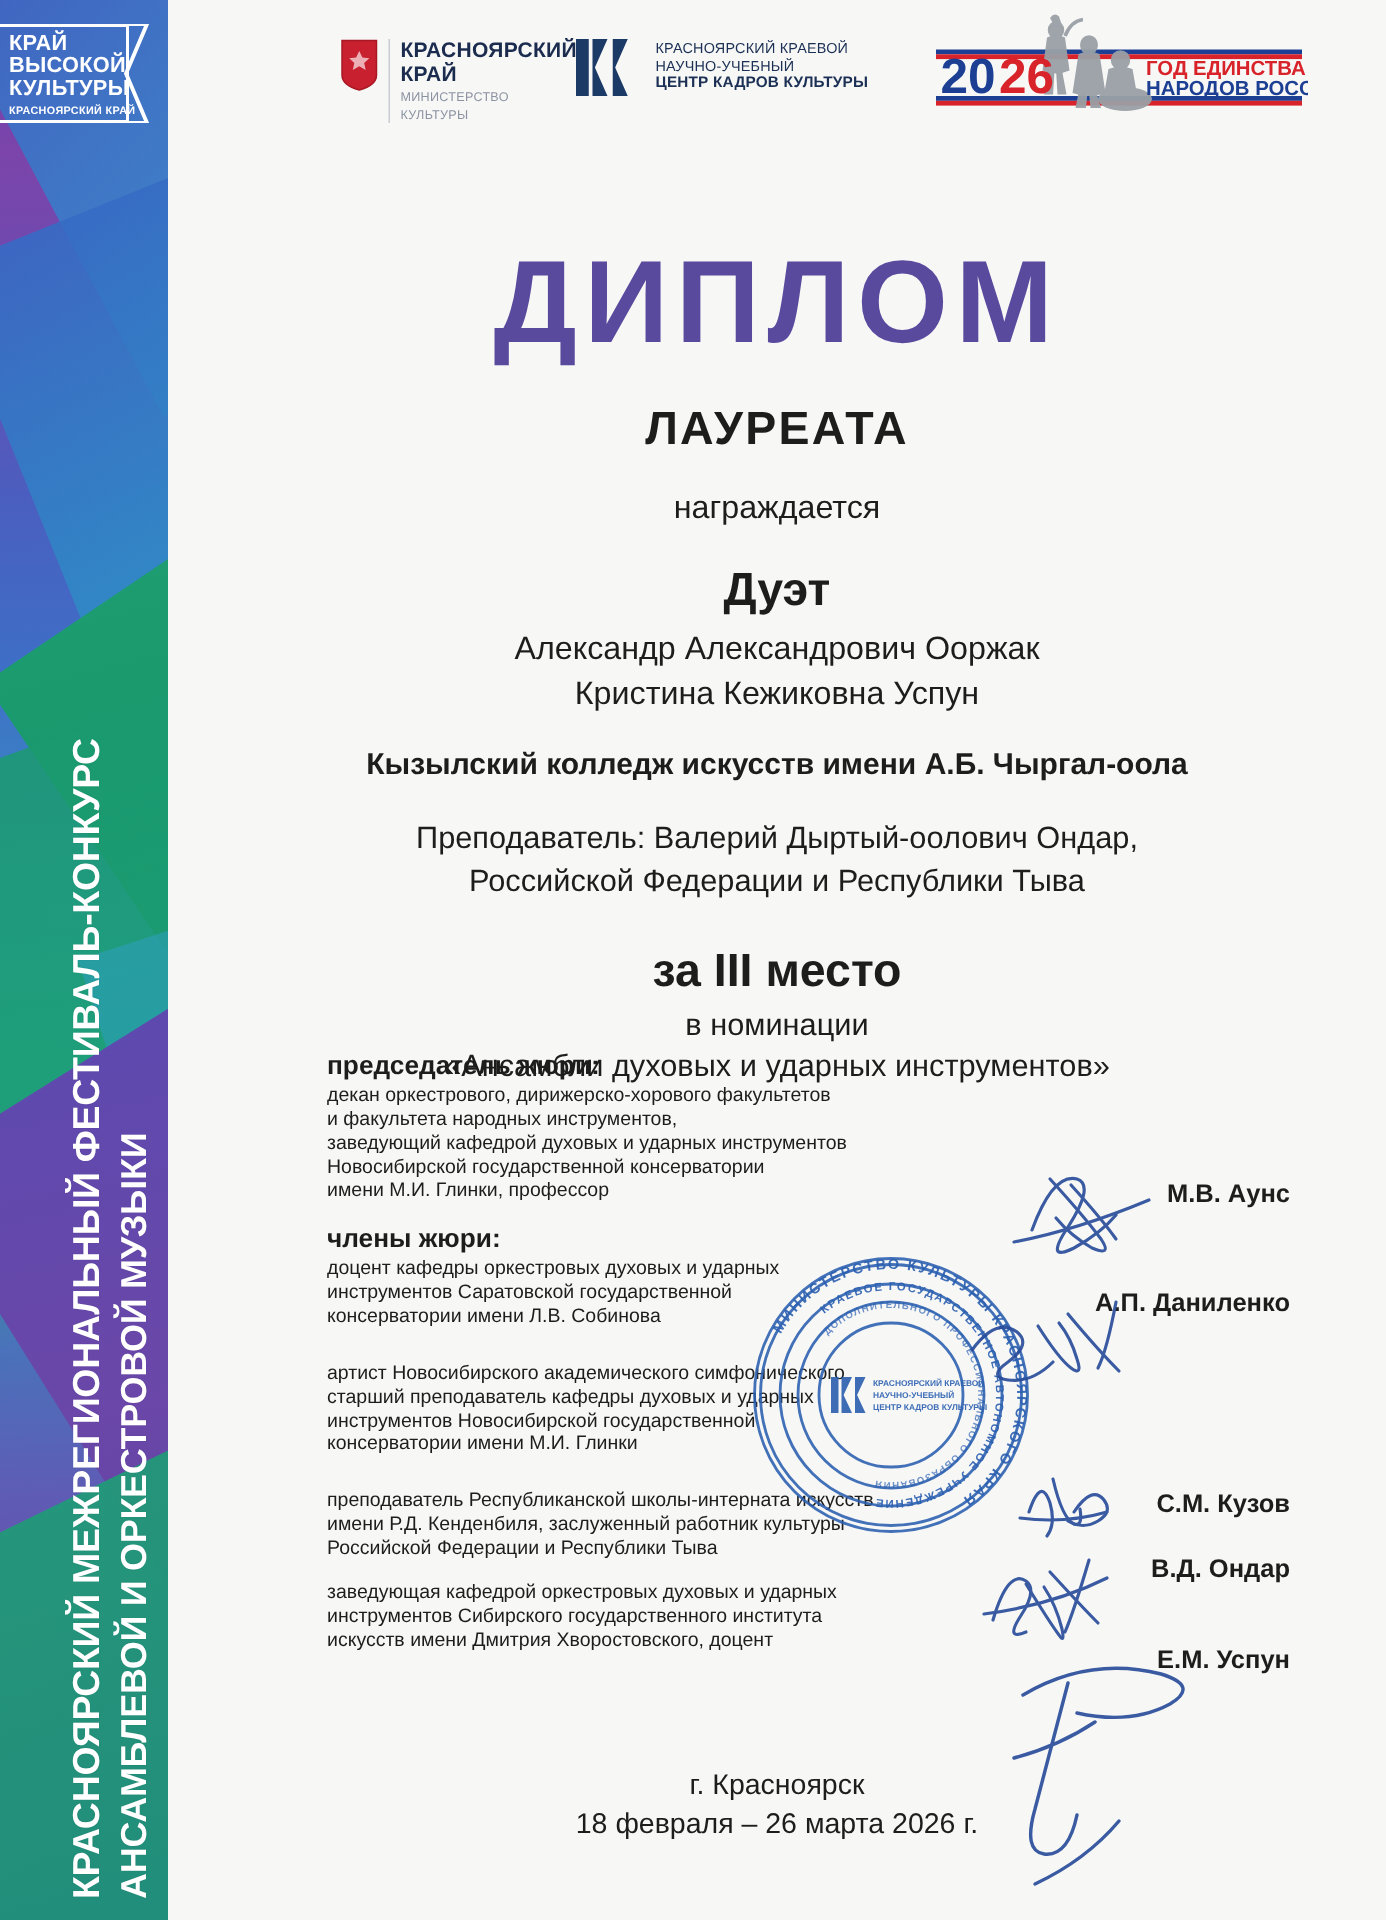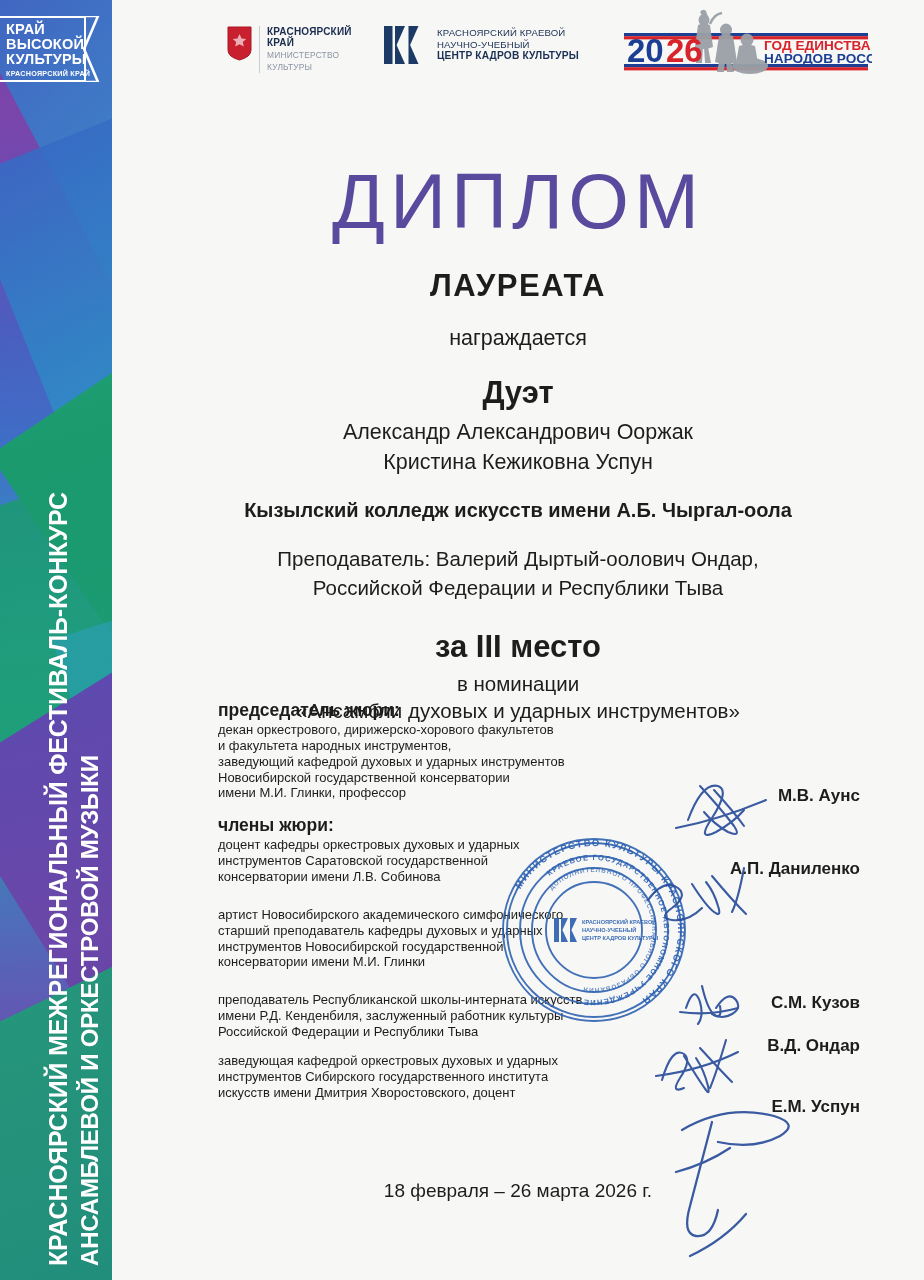--- a/index.html
+++ b/index.html
@@ -170,21 +170,21 @@
     gap: 7px;
   }
   .shield {
     width: 25px; height: 35px;
     position: relative;
   }
   .mincult-txt { line-height: 1.12; padding-left: 7px; border-left: 1px solid #c9ccd4; }
   .mincult-txt .big {
     display: block;
     font-weight: bold;
-    font-size: 10px;
+    font-size: 14px;
     color: #1b2c4e;
     letter-spacing: .2px;
   }
   .mincult-txt .small {
     display: block;
     font-size: 8.4px;
     color: #8b93a3;
     letter-spacing: .2px;
     margin-top: 2px;
     line-height: 1.2;
@@ -213,21 +213,21 @@
   
   .content {
     position: absolute;
     left: 112px; top: 104px;
     width: 812px;
     text-align: center;
   }
   .diploma-title {
     margin-top: 58px;
     font-size: 78px;
-    font-weight: normal;
+    font-weight: bold;
     color: #5a4a9e;
     letter-spacing: 5px;
     line-height: 1;
   }
   .laureate {
     margin-top: 28px;
     font-size: 31px;
     font-weight: bold;
     letter-spacing: 1.5px;
     color: #1d1d1b;
@@ -570,16 +570,17 @@
       <g stroke-width="2.3">
         <path d="M682 1130 q44 -26 92 -14 q26 8 6 20 q-26 14 -62 6"></path>
         <path d="M712 1122 q-12 46 -22 84 q-8 28 6 30 q16 2 22 -26"></path>
         <path d="M676 1172 q30 -8 54 -24"></path>
         <path d="M690 1256 q34 -16 56 -42"></path>
       </g>
     </g>
   </svg>
 
   <div class="footer">
+    <div>г. Красноярск</div>
     <div>18 февраля – 26 марта 2026 г.</div>
   </div>
 
 </div>
 
 </body></html>

